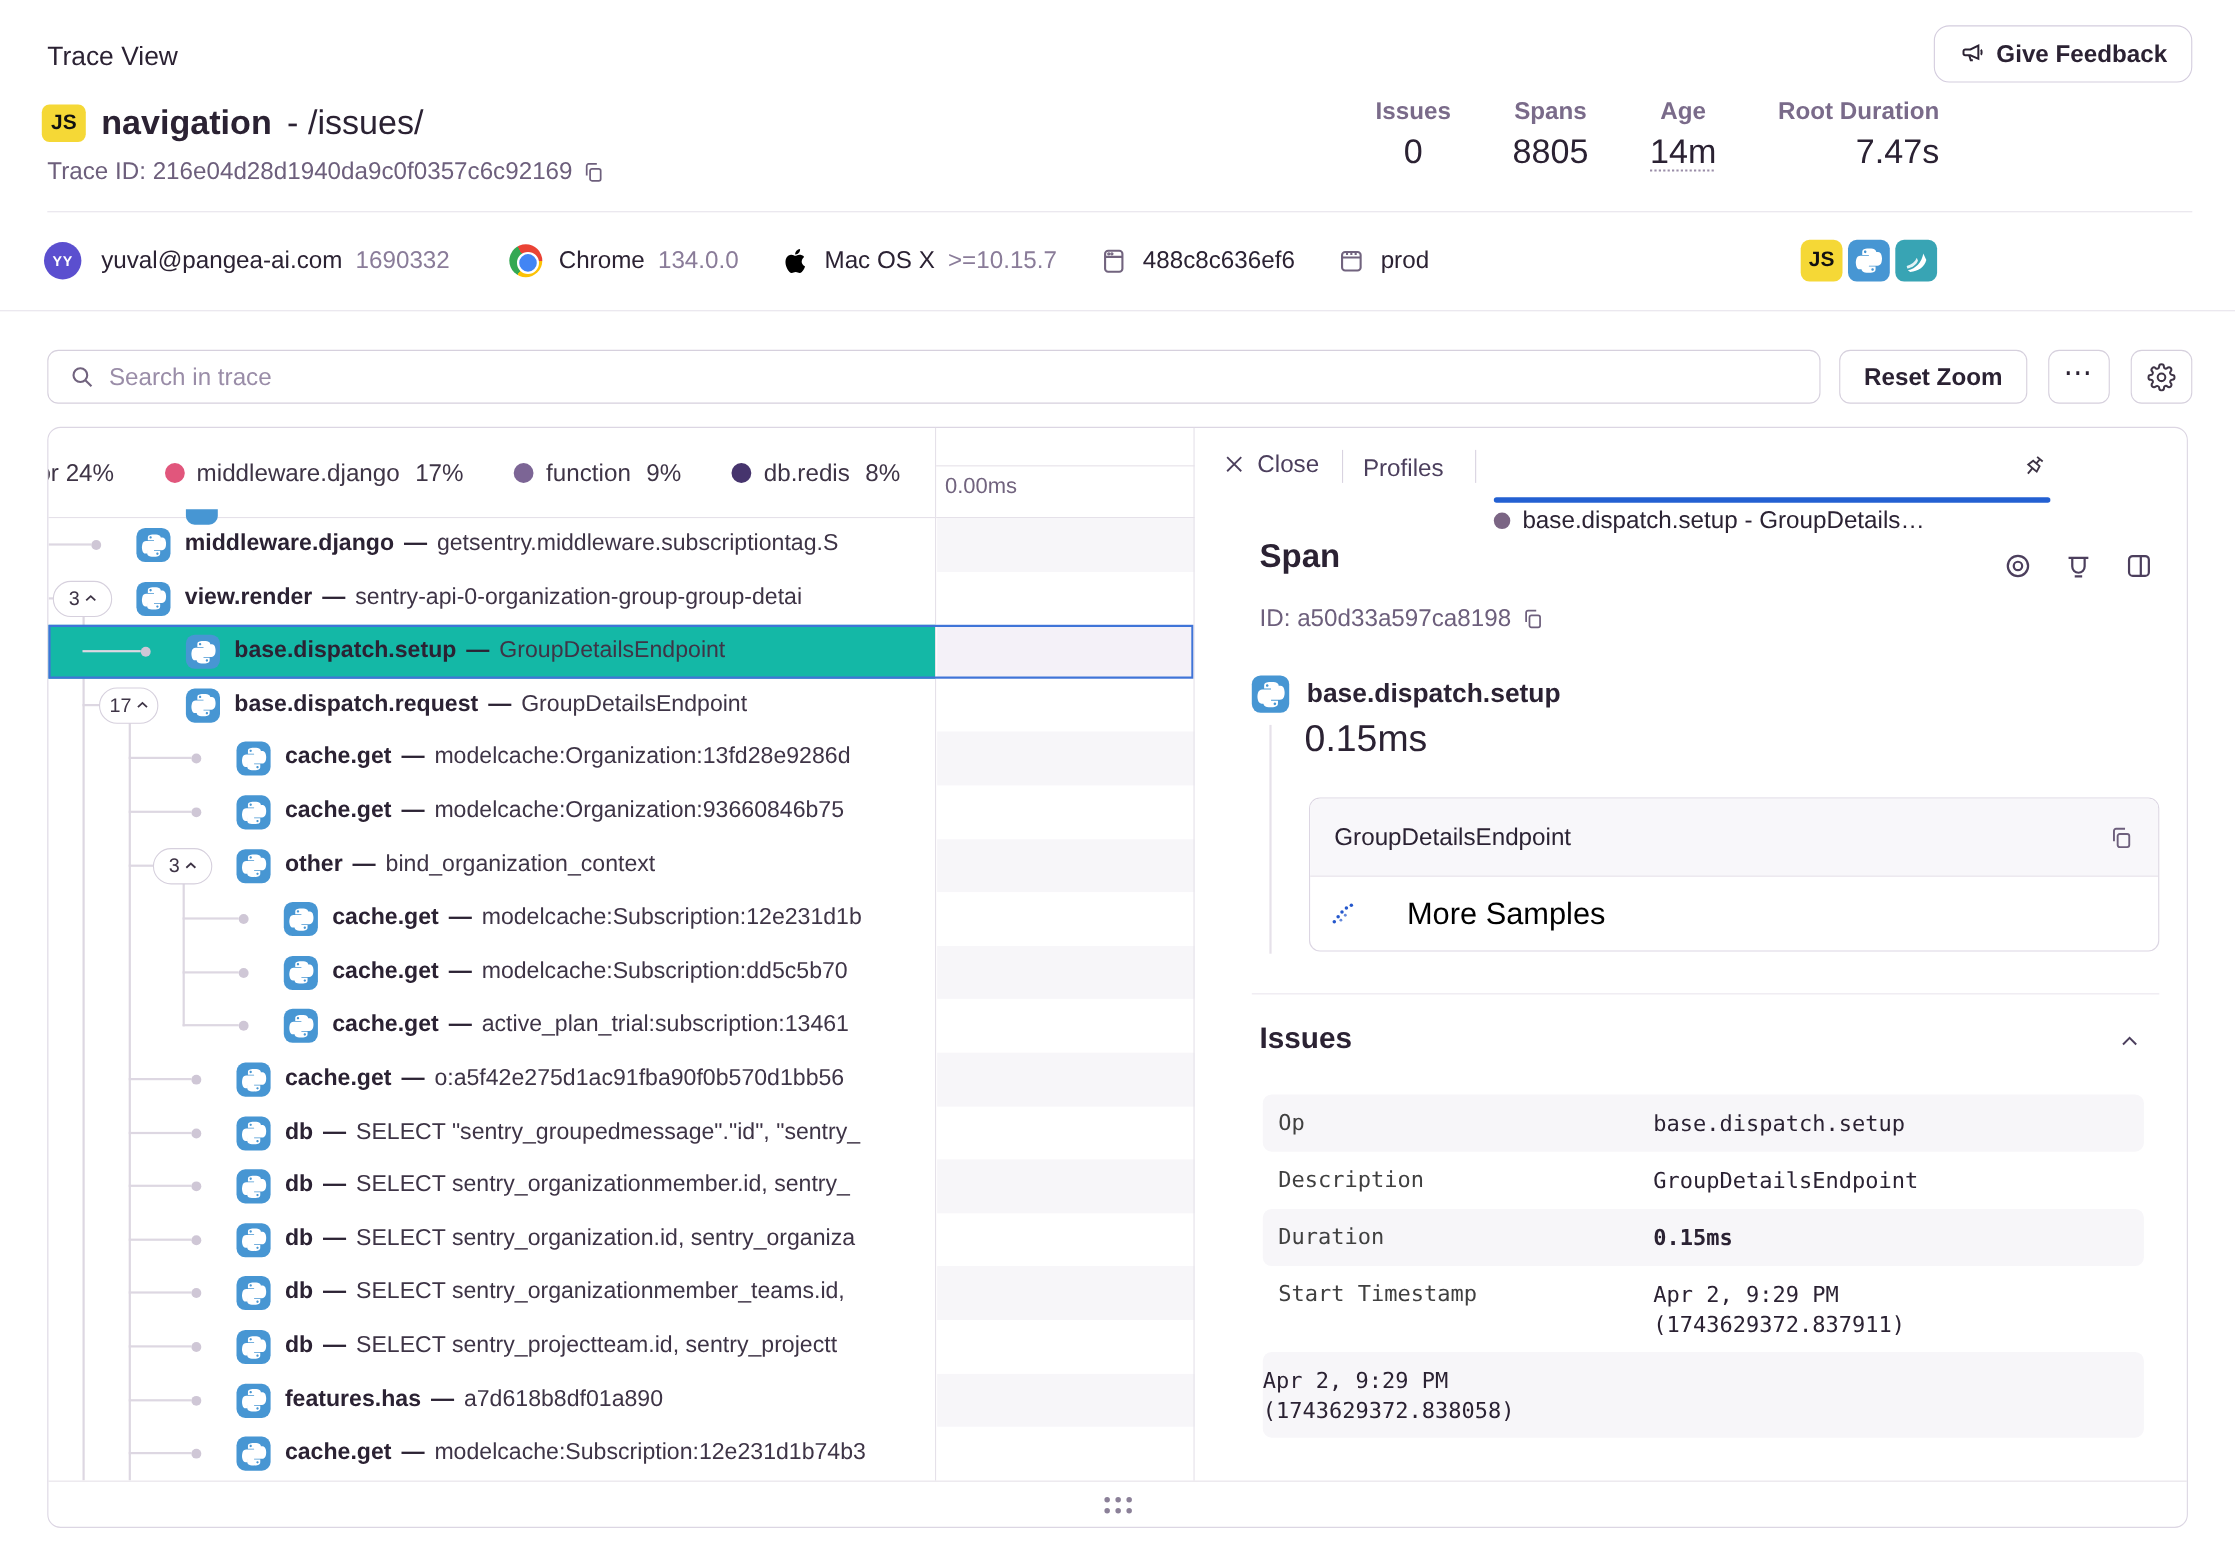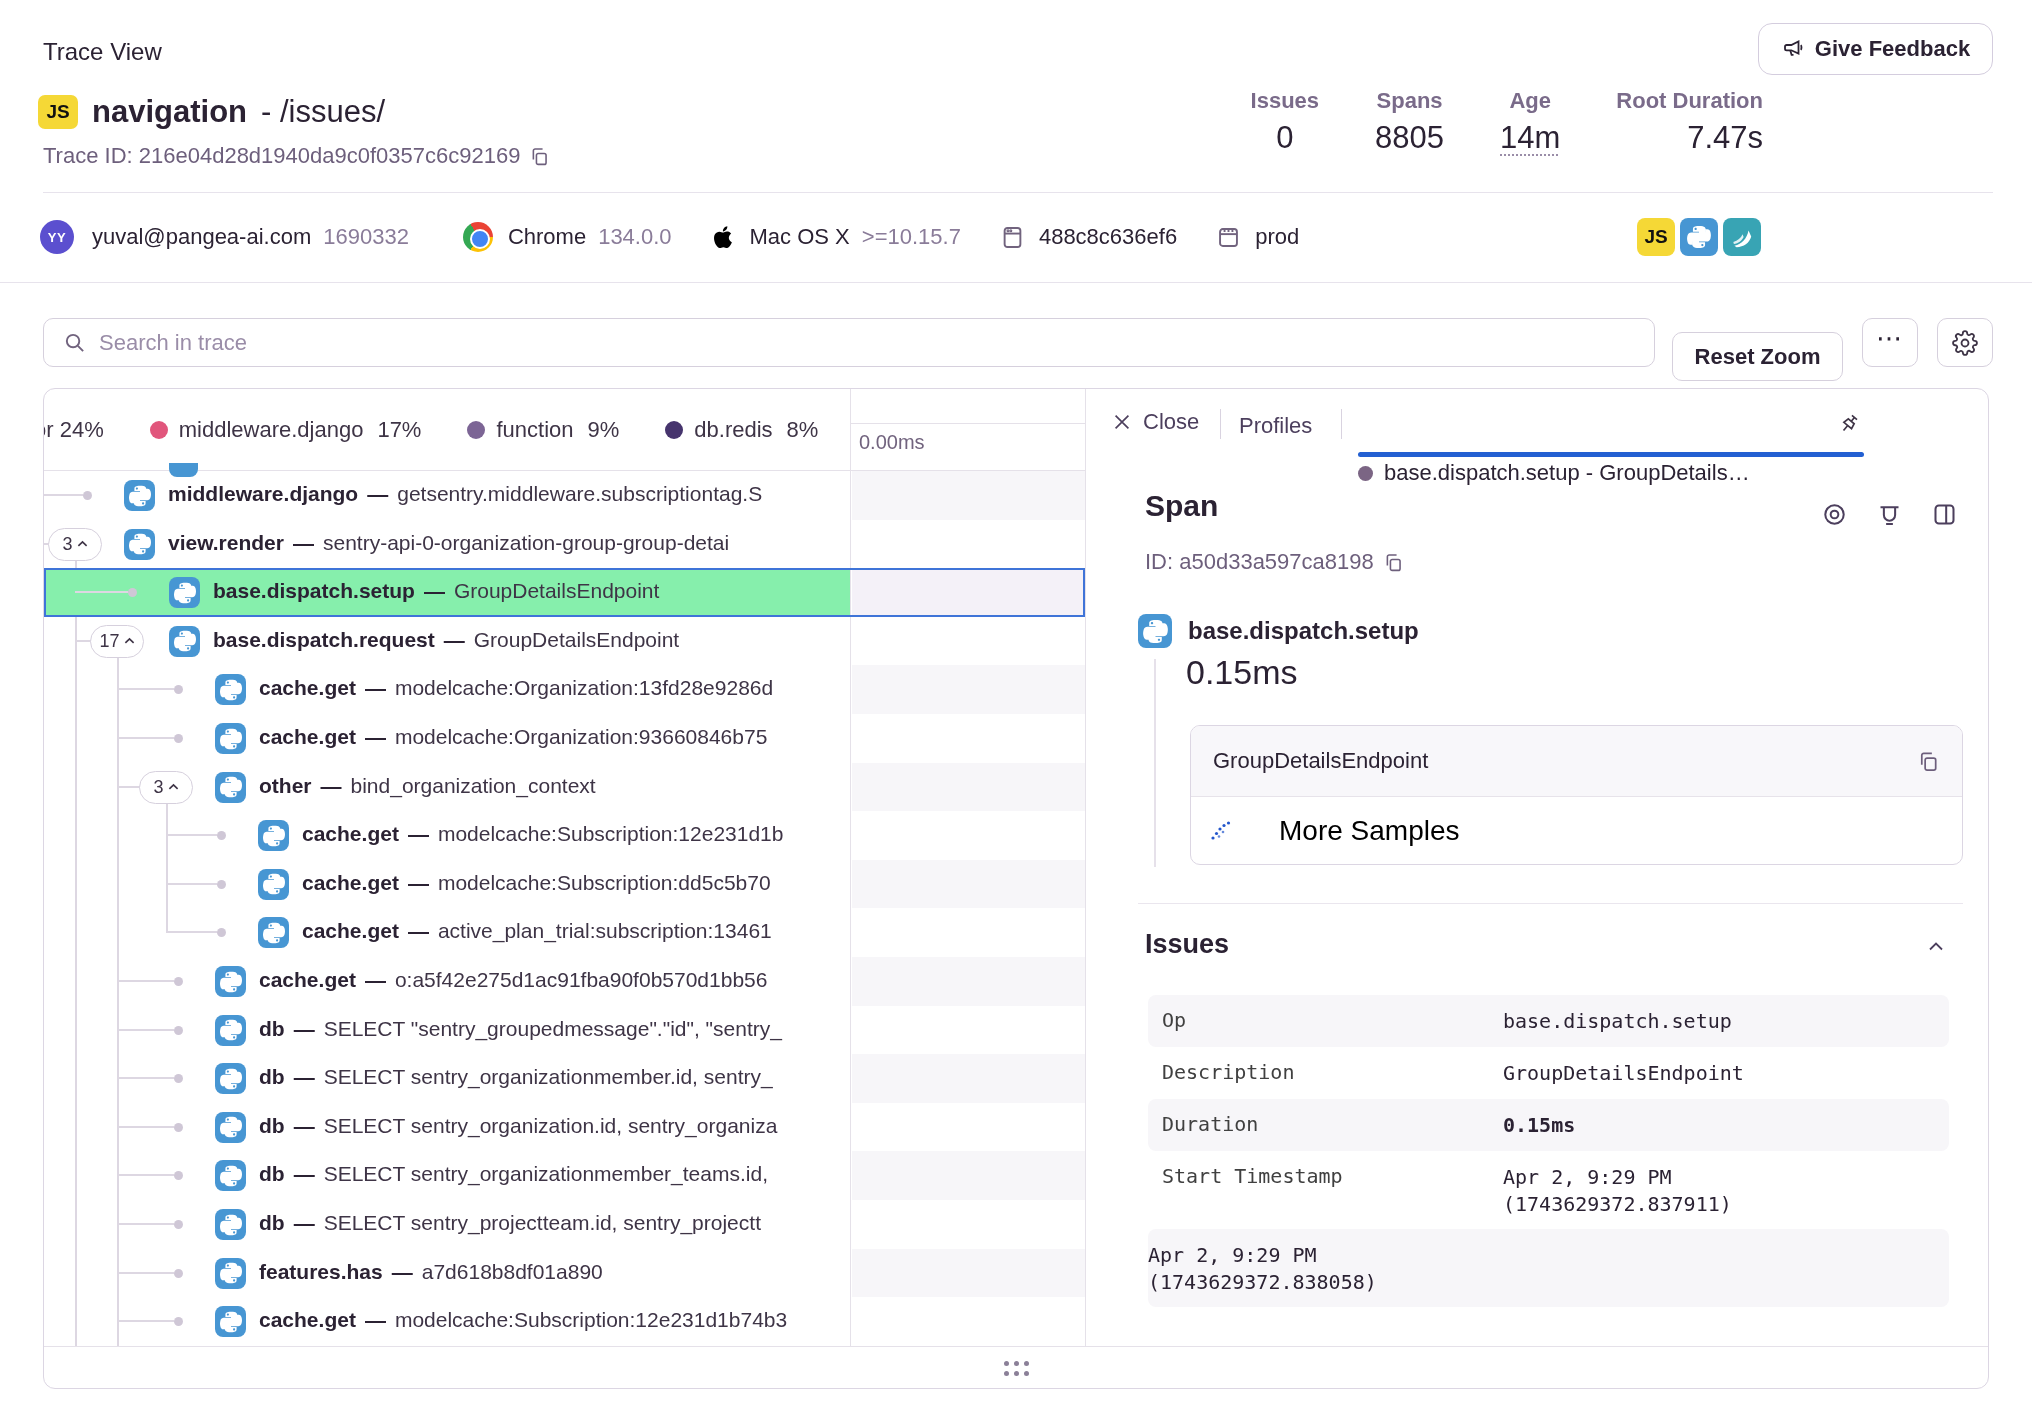--- a/index.html
+++ b/index.html
@@ -35,21 +35,21 @@
 .plat-chips { right:39px; top:218px; display:flex; gap:5px; }
 .chip { width:38px; height:38px; border-radius:8px; display:flex; align-items:center; justify-content:center; }
 .chip.js { background:#f5d836; color:#111; font-weight:700; font-size:19px; }
 .chip.py { background:#4796d3; }
 .chip.teal { background:#38a4b4; }
 
 
 .search { left:43px; top:318px; width:1612px; height:49px; border:1.5px solid #d6d0dd; border-radius:10px; display:flex; align-items:center; gap:13px; padding-left:19px; background:#fff; }
 .search .ph { font-size:22px; color:#9a8da8; }
 .tbtn { height:49px; border:1.5px solid #d6d0dd; border-radius:10px; background:#fff; display:flex; align-items:center; justify-content:center; font-size:22px; font-weight:700; color:#2b2233; }
-.reset-zoom { left:1672px; top:332px; width:171px; }
+.reset-zoom { left:1672px; top:318px; width:171px; }
 .more-btn { left:1862px; top:318px; width:56px; font-size:26px; letter-spacing:2px; font-weight:400; padding-bottom:8px;}
 .gear-btn { left:1937px; top:318px; width:56px; }
 
 
 .trace-box { left:43px; top:388px; width:1946px; height:1001px; border:1px solid #dcd6e3; border-radius:12px; background:#fff; }
 .tree-header { left:0; top:0; width:806px; height:82px; border-bottom:1px solid #e5e1e9; overflow:hidden; }
 .legend { position:absolute; left:-10px; top:0; height:82px; display:flex; align-items:center; gap:46px; white-space:nowrap; }
 .legend .clip-item { font-size:22px; color:#3e3446; }
 .legend .item { display:flex; align-items:center; gap:11px; font-size:22px; color:#3e3446; }
 .legend .dot { width:18px; height:18px; border-radius:50%; }
@@ -57,21 +57,21 @@
 
 .wf-col { left:806px; top:0; width:235px; height:957px; border-left:1px solid #e5e1e9; }
 .wf-axis-line { position:absolute; left:0; top:34px; width:235px; height:1px; background:#e5e1e9; }
 .wf-label { position:absolute; left:8px; top:42px; font-size:20px; color:#71637e; }
 .wf-headline { position:absolute; left:0; top:81px; width:235px; height:1px; background:#e5e1e9; }
 .stripe { position:absolute; left:1px; width:234px; height:48.6px; }
 
 .rows { left:0; top:82px; width:806px; height:875px; overflow:hidden; }
 .guide { position:absolute; width:2px; background:#ddd7e2; }
 .trow { position:absolute; left:0; width:806px; height:48.6px; white-space:nowrap; overflow:hidden; }
-.trow.selected { background:#86efac; }
+.trow.selected { background:#14b8a6; }
 .conn { position:absolute; height:2px; background:#ddd7e2; top:23px; }
 .cdot { position:absolute; width:9px; height:9px; border-radius:50%; background:#cfc7d6; top:20px; }
 .badge { position:absolute; top:8px; width:54px; height:33px; border:1.5px solid #d6d0dd; border-radius:17px; background:#fff; display:flex; align-items:center; justify-content:center; gap:4px; font-size:18px; color:#3e3446; }
 .pyicon { position:absolute; top:9px; width:31px; height:31px; border-radius:8px; background:#4796d3; display:flex; align-items:center; justify-content:center; }
 .rowtext { position:absolute; top:11px; font-size:21px; color:#3e3446; }
 .rowtext b { color:#2b2233; font-weight:700; }
 .rowtext .dash { font-weight:700; margin:0 9px; color:#2b2233; }
 .sliver { left:125px; top:74px; width:29px; height:14px; background:#4796d3; border-radius:0 0 8px 8px; }
 
 .sel-outline { left:0px; top:179px; width:1041px; height:49px; border:2px solid #3f74d8; pointer-events:none; }

